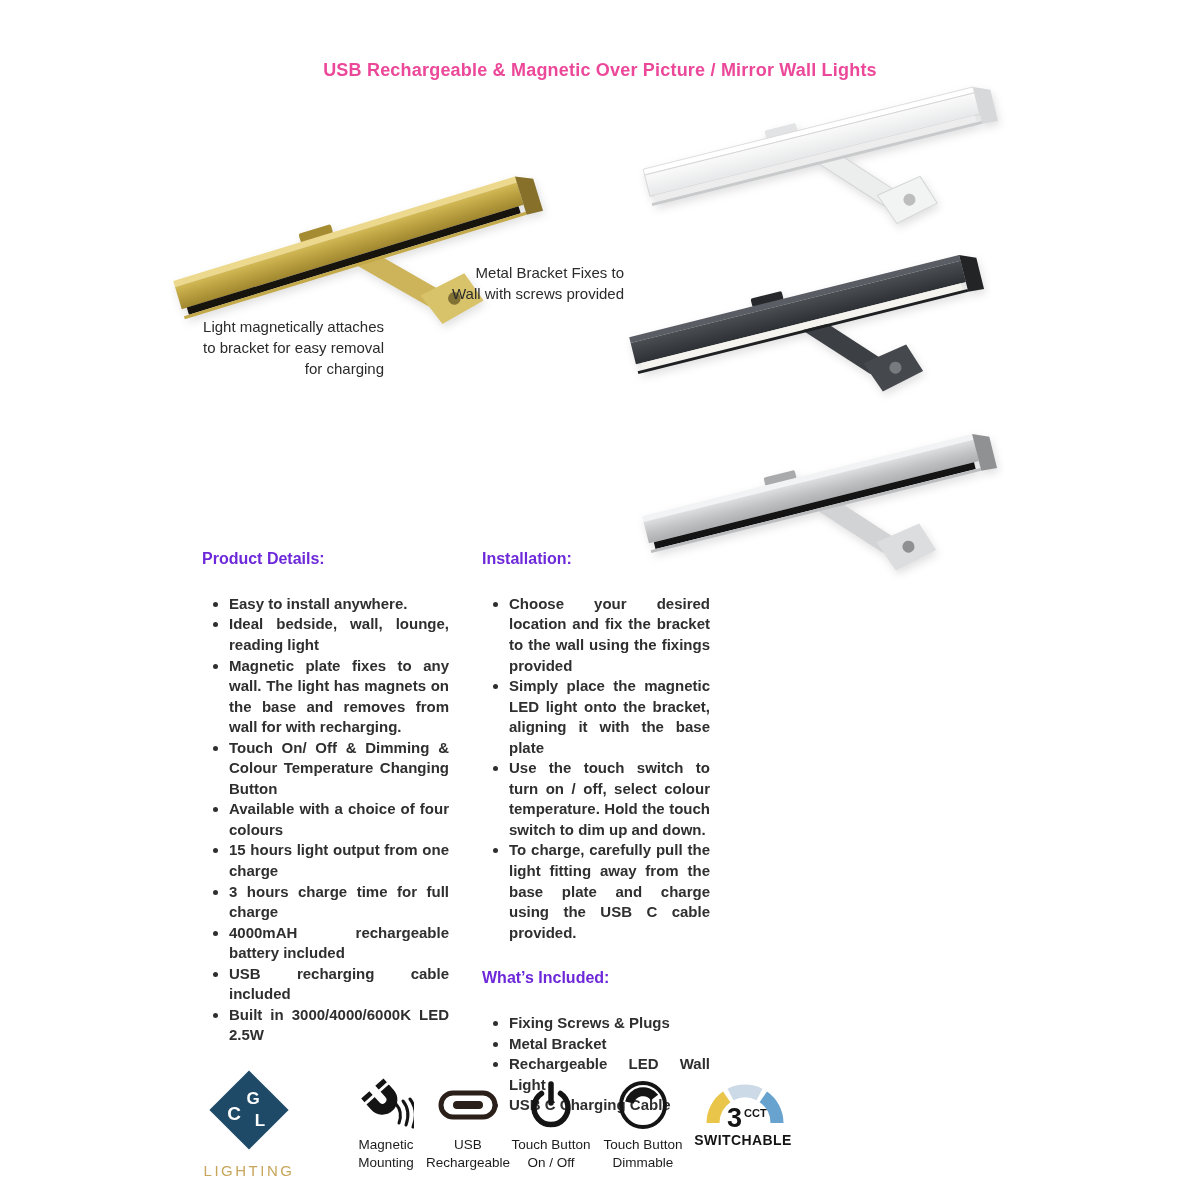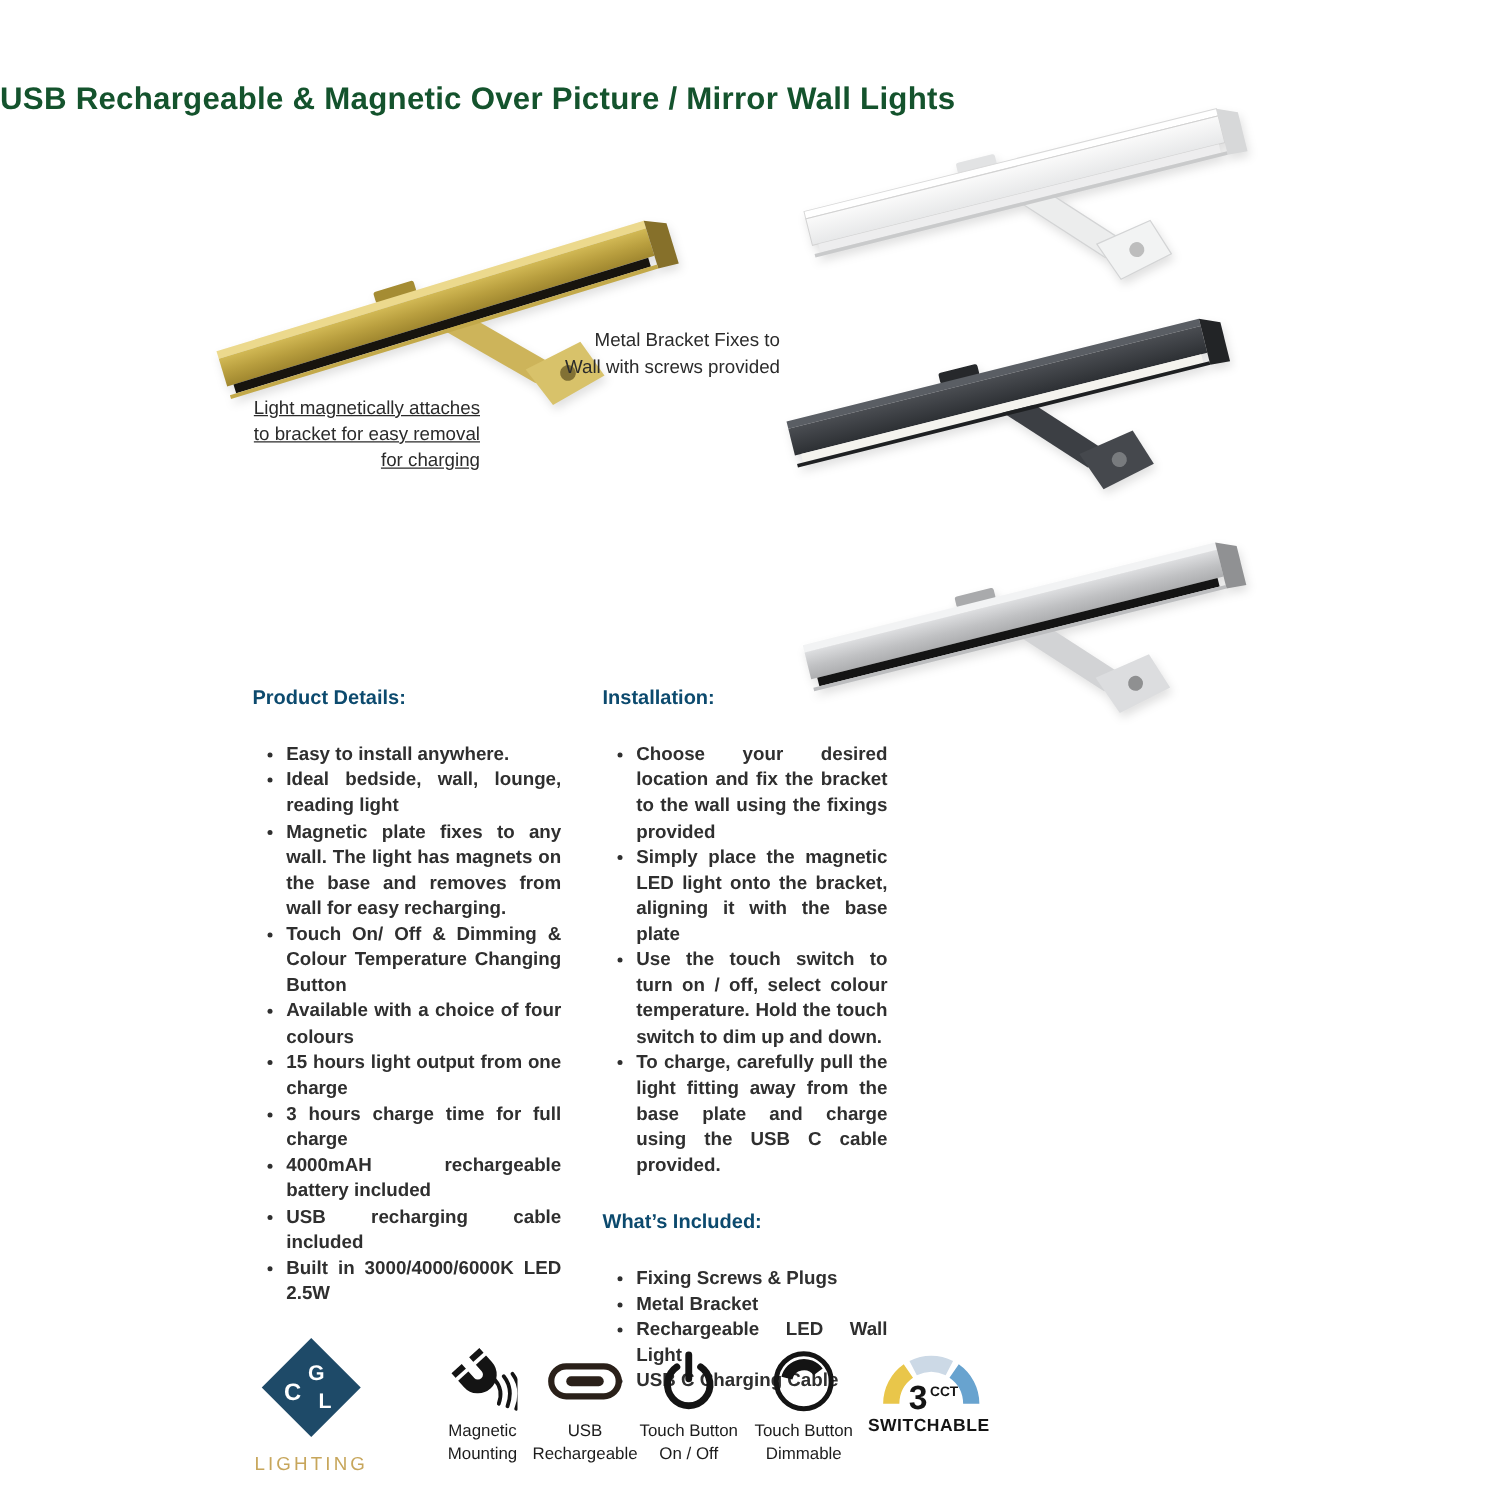--- a/index.html
+++ b/index.html
@@ -1,40 +1,40 @@
 <!DOCTYPE html>
 <html><head>
 <meta charset="utf-8">
 <style>
   html,body{margin:0;padding:0;background:#ffffff;}
   body{font-family:"Liberation Sans",sans-serif;color:#2e2e2e;}
   .page{position:relative;width:1200px;height:1200px;background:#ffffff;overflow:hidden;}
 
   
-  .title{position:absolute;top:48px;left:0;width:100%;text-align:left;
-         font-size:25px;font-weight:bold;color:#14532d;letter-spacing:.2px;}
+  .title{position:absolute;top:48px;left:0;width:100%;text-align:center;
+         font-size:18px;font-weight:bold;color:#ec4899;letter-spacing:.2px;}
 
   
   .light{position:absolute;}
   .light svg{filter:drop-shadow(2px 4px 4px rgba(0,0,0,.12));}
 
   
   .note{position:absolute;text-align:right;font-size:15px;line-height:1.4;color:#2b2b2b;}
   .note-bracket{left:452px;top:262px;width:172px;}
-  .note-magnet{left:190px;top:316px;width:194px;text-decoration:underline;}
+  .note-magnet{left:190px;top:316px;width:194px;}
 
   
   .tagline{position:absolute;left:198px;top:438px;width:218px;text-align:center;
            font-size:23px;font-weight:bold;color:#1b4a63;line-height:1.3;}
 
   
   .col{position:absolute;font-size:15px;line-height:1.37;color:#2f2f2f;}
   .col-left{left:202px;top:548px;width:247px;}
   .col-right{left:482px;top:548px;width:228px;}
-  .col h3{margin:0 0 24px 0;font-size:16px;color:#0c4a6e;}
+  .col h3{margin:0 0 24px 0;font-size:16px;color:#6d28d9;}
   .col h3.second{margin-top:24px;}
   .col ul{margin:0;padding-left:27px;}
   .col li{margin:0;text-align:justify;font-weight:bold;}
 
   
   .logo{position:absolute;left:196px;top:1068px;width:106px;text-align:center;}
   .logo-sub{margin-top:2px;font-size:15px;letter-spacing:2.5px;color:#c7a65b;}
   .feature{position:absolute;top:1078px;text-align:center;}
   .feature .icon-box{height:54px;display:flex;align-items:center;justify-content:center;}
   .feature .lbl{font-size:13.5px;line-height:1.32;color:#1c1c1c;margin-top:4px;}
@@ -143,21 +143,21 @@
   <div class="note note-magnet">Light magnetically attaches to bracket for easy removal for charging</div>
 
   <div class="tagline">
   </div>
 
   <div class="col col-left">
     <h3>Product Details:</h3>
     <ul>
       <li>Easy to install anywhere.</li>
       <li>Ideal bedside, wall, lounge, reading light</li>
-      <li>Magnetic plate fixes to any wall. The light has magnets on the base and removes from wall for easy recharging.</li>
+      <li>Magnetic plate fixes to any wall. The light has magnets on the base and removes from wall for with recharging.</li>
       <li>Touch On/ Off &amp; Dimming &amp; Colour Temperature Changing Button</li>
       <li>Available with a choice of four colours</li>
       <li>15 hours light output from one charge</li>
       <li>3 hours charge time for full charge</li>
       <li>4000mAH rechargeable battery included</li>
       <li>USB recharging cable included</li>
       <li>Built in 3000/4000/6000K LED 2.5W</li>
     </ul>
   </div>
 

